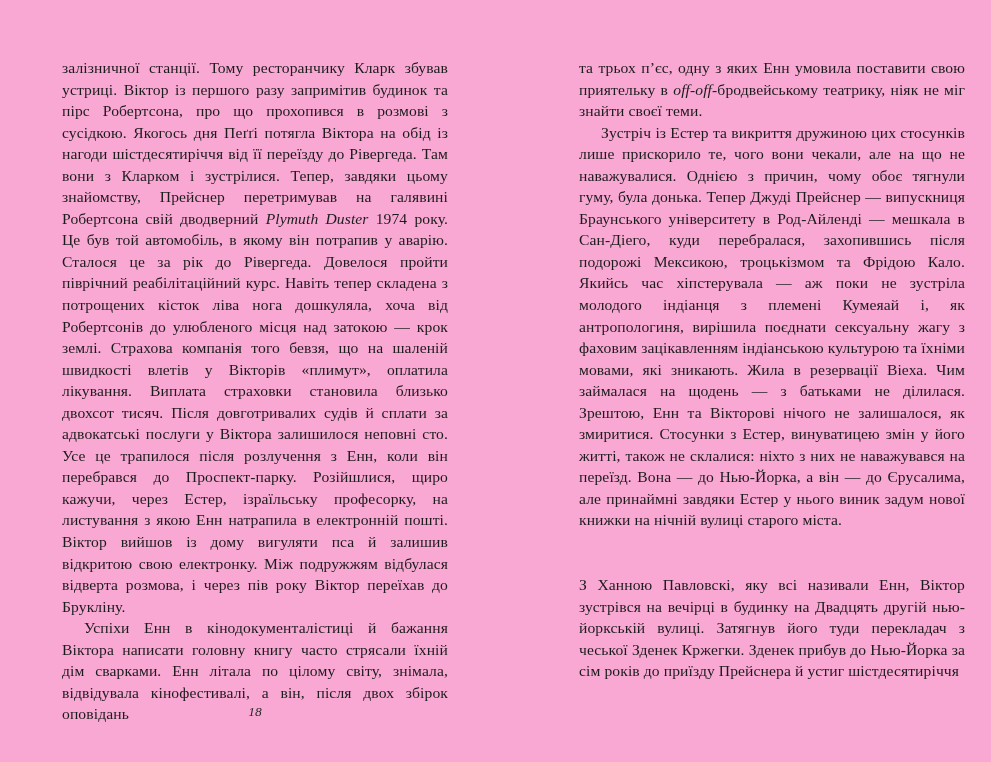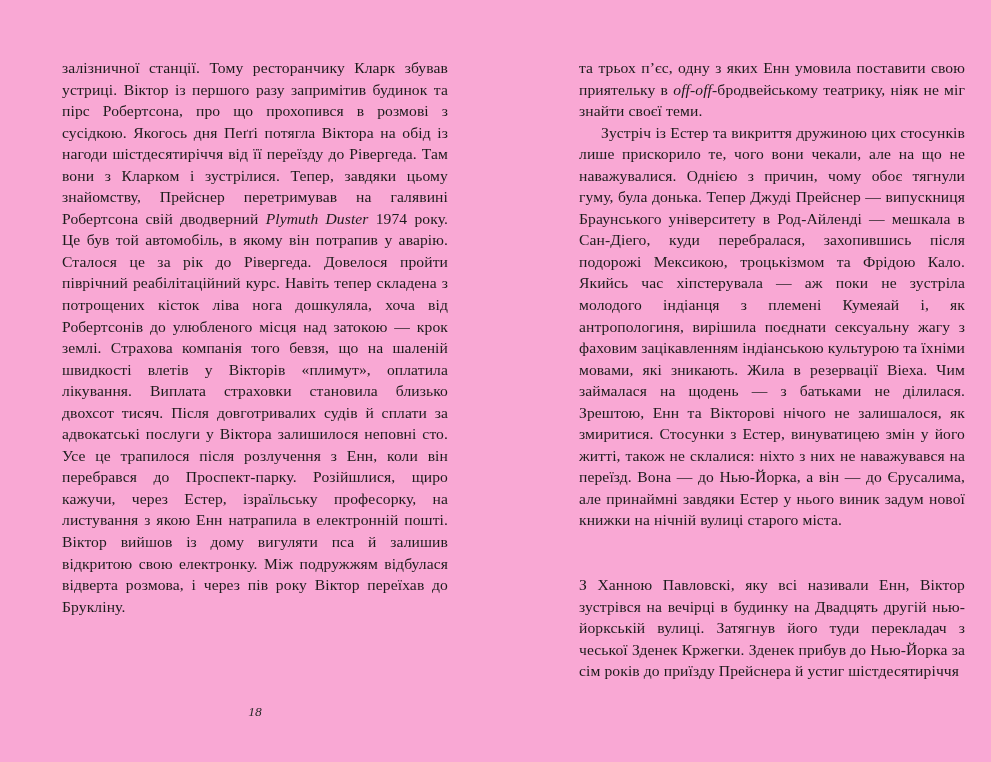--- a/index.html
+++ b/index.html
@@ -46,20 +46,21 @@
   }
   .page-number.left  { left: 62px; }
   .page-number.right { left: 555px; }
 </style>
 </head>
 <body>
 
 <div class="spread">
   <div class="page-text left">
       <p class="para"><span>залізничної станції. Тому ресторанчику Кларк збував устриці. Віктор із першого разу запримітив будинок та пірс Робертсона, про що прохопився в розмові з сусідкою. Якогось дня Пеґґі потягла Віктора на обід із нагоди шістдесятиріччя від її переїзду до Рівергеда. Там вони з Кларком і зустрілися. Тепер, завдяки цьому знайомству, Прейснер перетримував на галявині Робертсона свій дводверний </span><span class="italic">Plymuth Duster</span><span> 1974 року. Це був той автомобіль, в якому він потрапив у аварію. Сталося це за рік до Рівергеда. Довелося пройти піврічний реабілітаційний курс. Навіть тепер складена з потрощених кісток ліва нога дошкуляла, хоча від Робертсонів до улюбленого місця над затокою — крок землі. Страхова компанія того бевзя, що на шаленій швидкості влетів у Вікторів «плимут», оплатила лікування. Виплата страховки становила близько двохсот тисяч. Після довготривалих судів й сплати за адвокатські послуги у Віктора залишилося неповні сто. Усе це трапилося після розлучення з Енн, коли він перебрався до Проспект-парку. Розійшлися, щиро кажучи, через Естер, ізраїльську професорку, на листування з якою Енн натрапила в електронній пошті. Віктор вийшов із дому вигуляти пса й залишив відкритою свою електронку. Між подружжям відбулася відверта розмова, і через пів року Віктор переїхав до Брукліну.</span></p>
+      <p class="para indent"><span>Успіхи Енн в кінодокументалістиці й бажання Віктора написати головну книгу часто стрясали їхній дім сварками. Енн літала по цілому світу, знімала, відвідувала кінофестивалі, а він, після двох збірок оповідань</span></p>
     </div>
   <div class="page-text right">
       <p class="para"><span>та трьох п’єс, одну з яких Енн умовила поставити свою приятельку в </span><span class="italic">off-off-</span><span>бродвейському театрику, ніяк не міг знайти своєї теми.</span></p>
       <p class="para indent"><span>Зустріч із Естер та викриття дружиною цих стосунків лише прискорило те, чого вони чекали, але на що не наважувалися. Однією з причин, чому обоє тягнули гуму, була донька. Тепер Джуді Прейснер — випускниця Браунського університету в Род-Айленді — мешкала в Сан-Діего, куди перебралася, захопившись після подорожі Мексикою, троцькізмом та Фрідою Кало. Якийсь час хіпстерувала — аж поки не зустріла молодого індіанця з племені Кумеяай і, як антропологиня, вирішила поєднати сексуальну жагу з фаховим зацікавленням індіанською культурою та їхніми мовами, які зникають. Жила в резервації Віеха. Чим займалася на щодень — з батьками не ділилася. Зрештою, Енн та Вікторові нічого не залишалося, як змиритися. Стосунки з Естер, винуватицею змін у його житті, також не склалися: ніхто з них не наважувався на переїзд. Вона — до Нью-Йорка, а він — до Єрусалима, але принаймні завдяки Естер у нього виник задум нової книжки на нічній вулиці старого міста.</span></p>
       <p class="para space-before"><span>З Ханною Павловскі, яку всі називали Енн, Віктор зустрівся на вечірці в будинку на Двадцять другій нью-йоркській вулиці. Затягнув його туди перекладач з чеської Зденек Кржегки. Зденек прибув до Нью-Йорка за сім років до приїзду Прейснера й устиг шістдесятиріччя</span></p>
     </div>
   <div class="page-number left">18</div>
 </div>
 
 </body></html>

